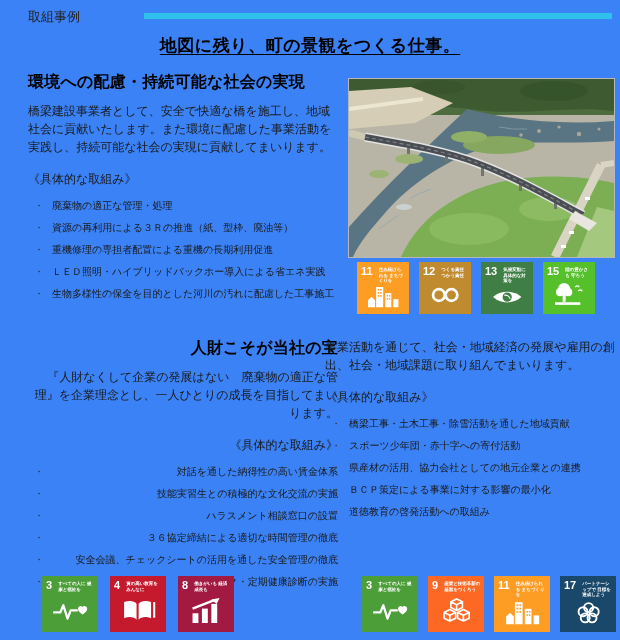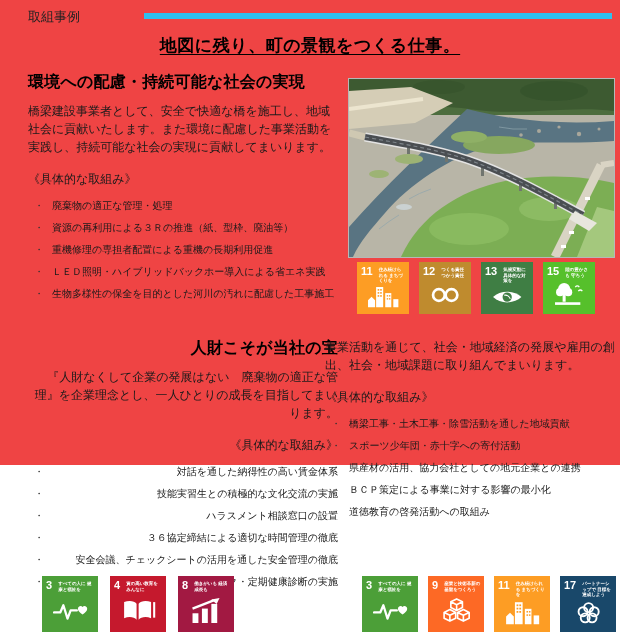--- a/index.html
+++ b/index.html
@@ -1,21 +1,21 @@
 <!DOCTYPE html>
 <html><head>
 <meta charset="utf-8">
 <style>
   html,body{margin:0;padding:0;}
   body{
     width:620px;height:640px;background:#ffffff;
     font-family:"Liberation Sans","DejaVu Sans",sans-serif;
     color:#1a1a1a;overflow:hidden;
   }
-  #page{position:relative;width:620px;height:465px;background:#ef4444;}
+  #page{position:relative;width:620px;height:640px;background:#3b82f6;}
 
   .corner-label{position:absolute;left:28px;top:8px;font-size:13px;color:#222;}
   .top-bar{position:absolute;left:144px;top:13px;width:468px;height:6px;background:var(--c,#2FC0EE);}
   .main-title{
     position:absolute;left:0;right:0;top:34px;text-align:center;
     font-size:17px;font-weight:bold;color:#000;
     text-decoration:underline;text-underline-offset:3px;letter-spacing:.5px;
   }
 
   .section{position:absolute;}

